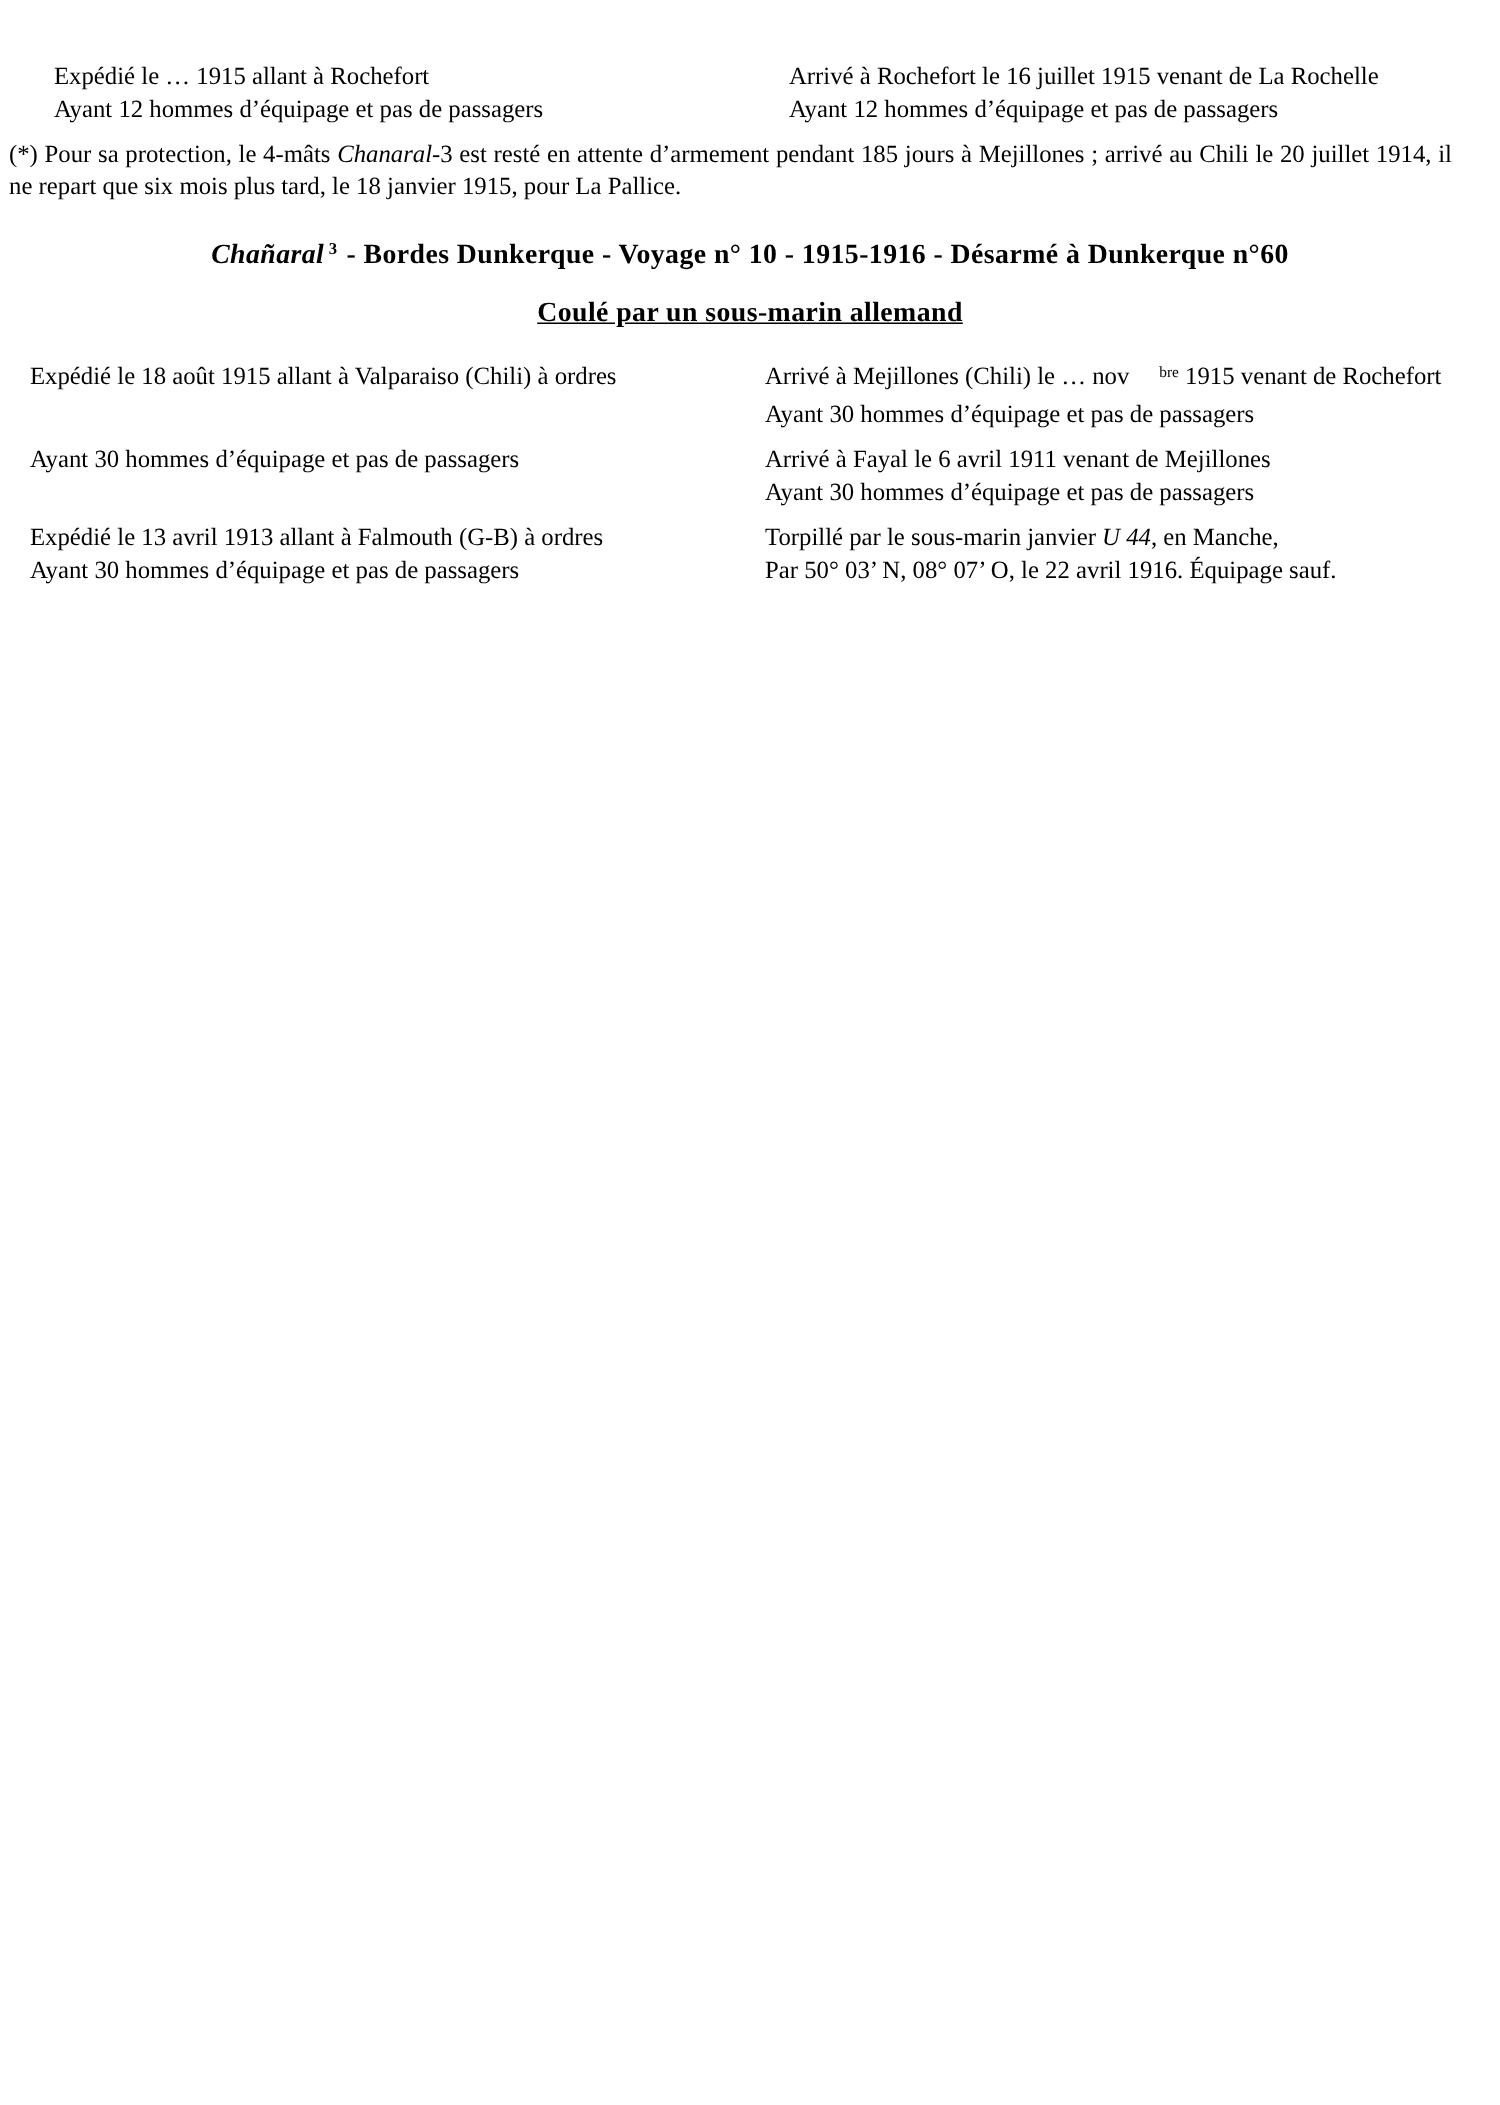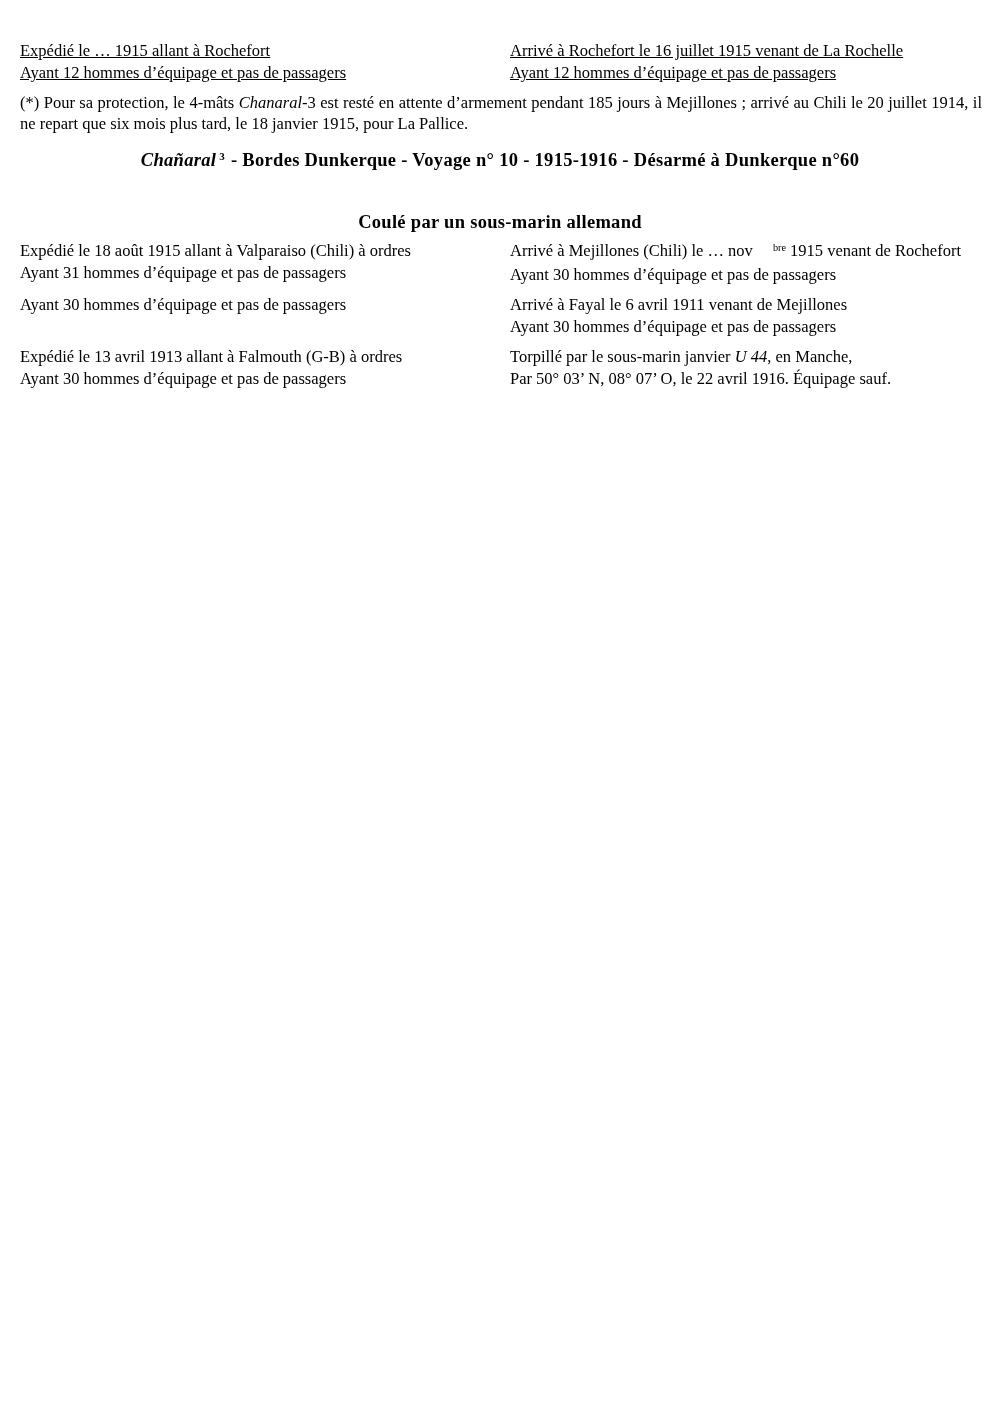--- a/index.html
+++ b/index.html
@@ -13,61 +13,61 @@
     height: 1403px;
     background: #ffffff;
     color: #000000;
     font-family: "Liberation Serif", "DejaVu Serif", serif;
     font-size: 16.5px;
     line-height: 22px;
     overflow: hidden;
   }
   .entry-row {
     position: absolute;
-    left: 20px;
+    left: 36px;
     width: 962px;
     display: flex;
-    text-decoration: underline;
   }
   .col-left  { width: 490px; }
   .col-right { width: 472px; }
   .line { white-space: nowrap; }
 
   .top-entries { top: 40px; }
 
   .footnote {
     position: absolute;
-    left: 20px;
+    left: 6px;
     top: 92px;
     width: 962px;
     line-height: 21px;
     text-align: justify;
   }
 
   .heading-title {
     position: absolute;
     left: 0;
-    top: 148px;
+    top: 158px;
     width: 100%;
     text-align: center;
     font-weight: bold;
     font-size: 18.5px;
     line-height: 24px;
     letter-spacing: 0.3px;
   }
   .heading-subtitle {
     position: absolute;
     left: 0;
-    top: 210px;
+    top: 197px;
     width: 100%;
     text-align: center;
     font-weight: bold;
     font-size: 18.5px;
     line-height: 24px;
     letter-spacing: 0.3px;
+    text-decoration: underline;
   }
 
   .voyage-rows {
     position: absolute;
     left: 20px;
     top: 240px;
     width: 962px;
   }
   .voyage-rows .row {
     display: flex;
@@ -113,21 +113,20 @@
   <div class="heading-title">
     <span class="it">Chañaral</span><span class="sup3">3</span><span> - Bordes Dunkerque - Voyage n° 10 - 1915-1916 - Désarmé à Dunkerque n°60</span>
   </div>
   <div class="heading-subtitle">Coulé par un sous-marin allemand</div>
 
   <div class="voyage-rows">
 
     <div class="row">
       <div class="col-left">
         <div class="line">Expédié le 18 août 1915 allant à Valparaiso (Chili) à ordres</div>
-        <div class="line">Ayant 31 hommes d’équipage et pas de passagers</div>
       </div>
       <div class="col-right">
         <div class="line"><span>Arrivé à Mejillones (Chili) le … nov</span><span class="sup">bre</span><span> 1915 venant de Rochefort</span></div>
         <div class="line">Ayant 30 hommes d’équipage et pas de passagers</div>
       </div>
     </div>
 
     <div class="row">
       <div class="col-left">
         <div class="line">Ayant 30 hommes d’équipage et pas de passagers</div>

